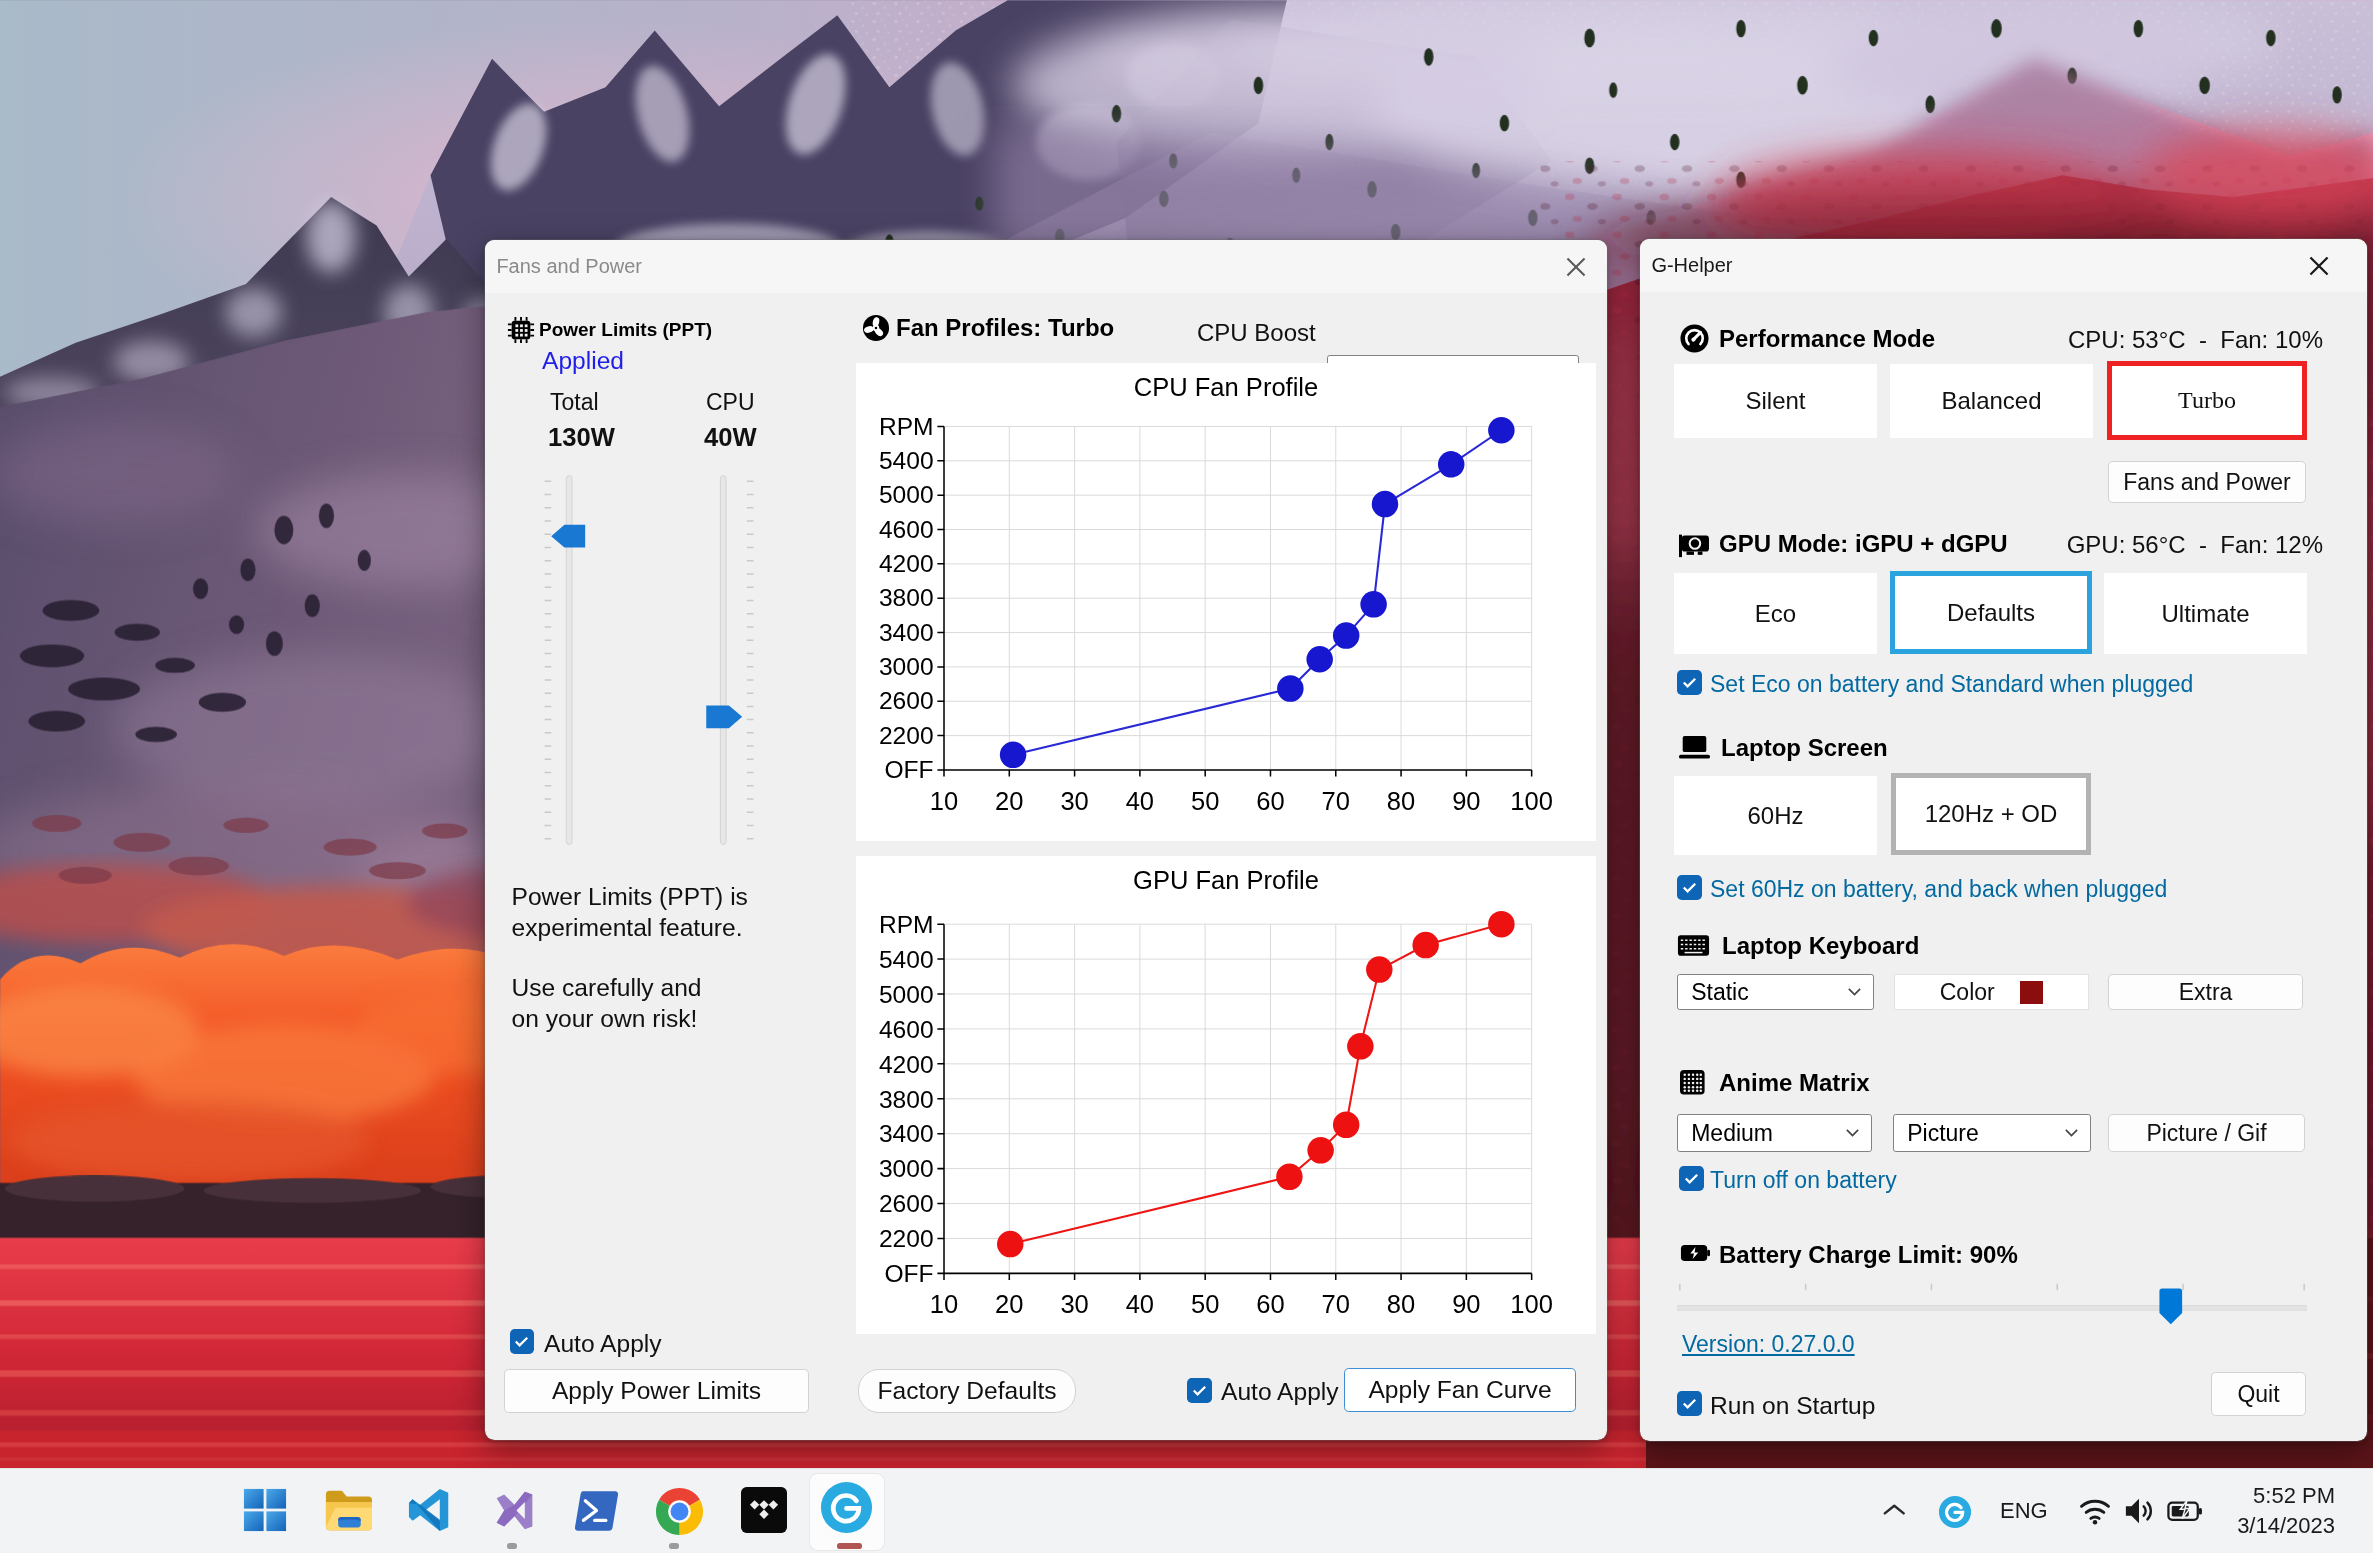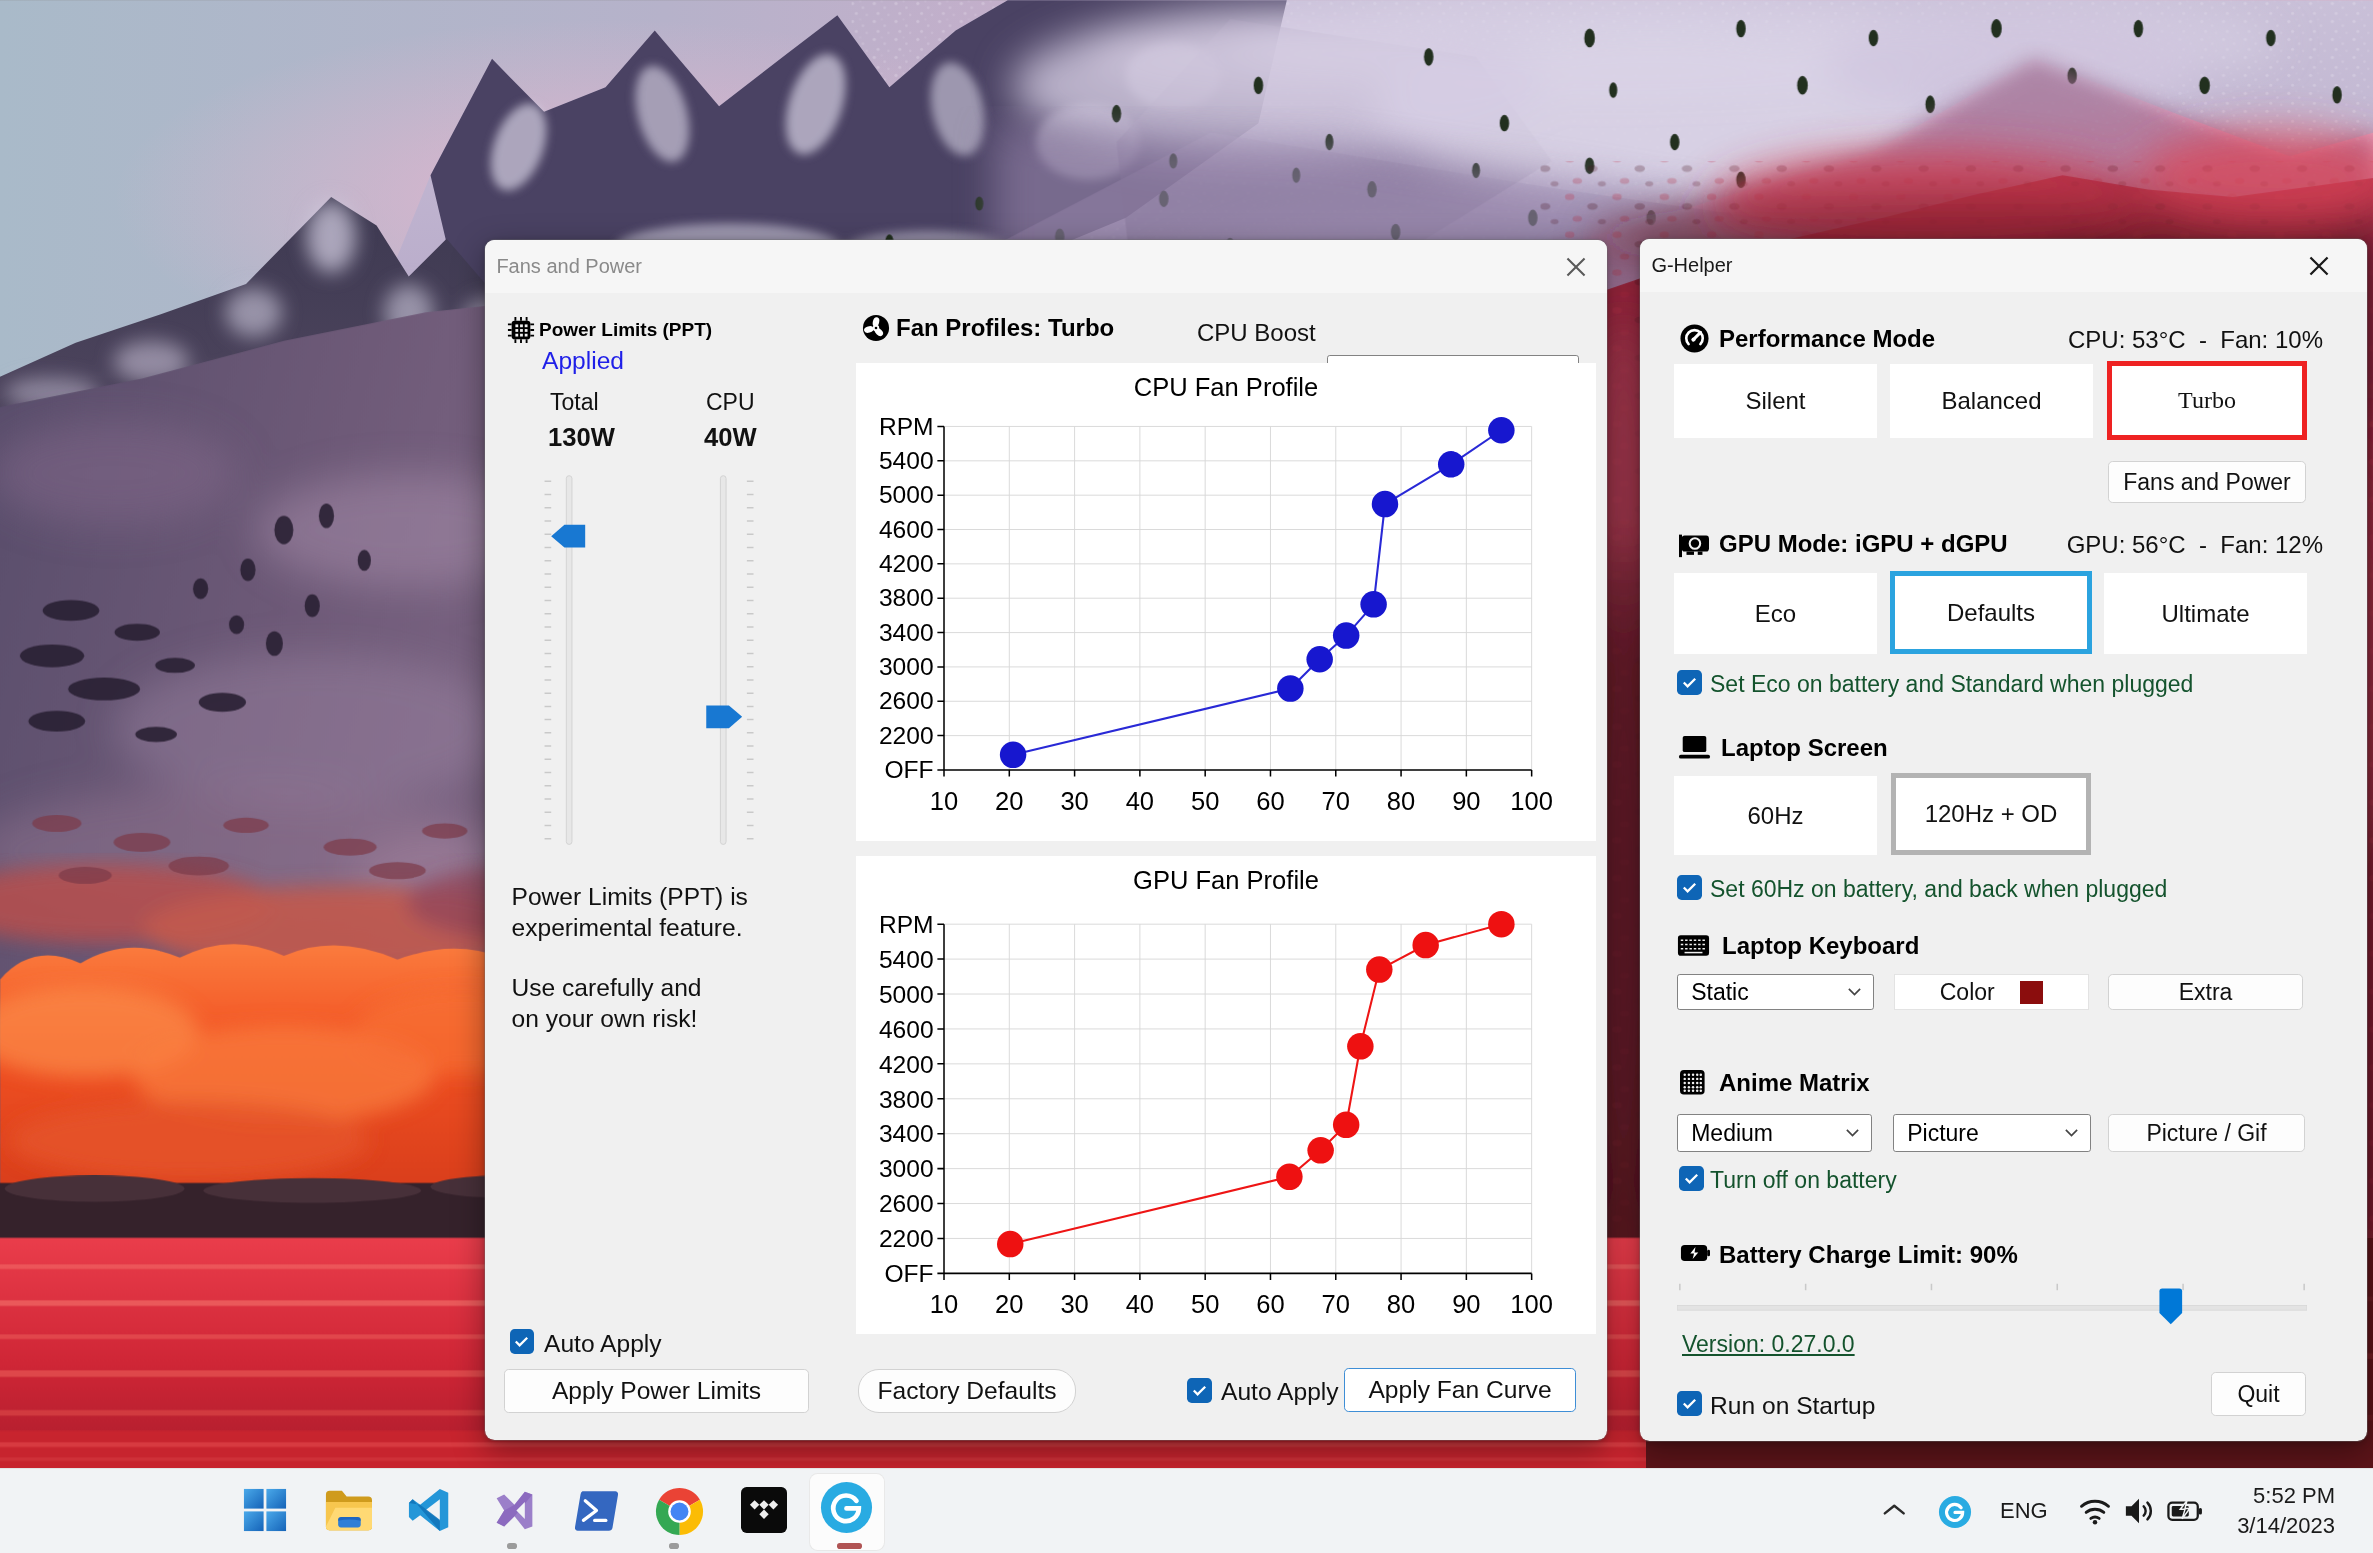--- a/index.html
+++ b/index.html
@@ -14,21 +14,21 @@
   .ttl{position:absolute;left:11.4px;top:15px;font-size:20px;color:#8a8a8a;}
   .x{position:absolute;width:44px;height:38px;}
   .abs{position:absolute;}
   .b{font-weight:bold;}
   .white-btn{position:absolute;background:#fff;display:flex;align-items:center;justify-content:center;
     font-size:24px;color:#111;}
   .lite-btn{position:absolute;background:#fdfdfd;border:0.9px solid #d2d2d2;border-radius:4.7px;
     display:flex;align-items:center;justify-content:center;font-size:23px;color:#111;box-sizing:border-box;}
   .hdr{position:absolute;font-size:24px;font-weight:bold;color:#000;display:flex;align-items:center;}
   .lbl{position:absolute;font-size:23px;color:#111;}
-  .glbl{position:absolute;font-size:23px;color:#14532d;}
+  .glbl{position:absolute;font-size:23px;color:#0369a1;}
   .chk{position:absolute;width:24.6px;height:24.6px;background:#0e65b6;border-radius:4.7px;}
   .chk svg{position:absolute;left:2.8px;top:2.8px;}
   .combo{position:absolute;background:#fff;border:0.9px solid #828282;border-radius:2.8px;
     box-sizing:border-box;font-size:23px;color:#000;display:flex;align-items:center;padding-left:13.2px;}
   .combo .ch{position:absolute;right:11.4px;top:50%;margin-top:-4.7px;}
 </style>
 </head>
 <body>
 <div id="stage">
 <svg id="wall" width="2373" height="1554" viewBox="0 0 2508 1642">

